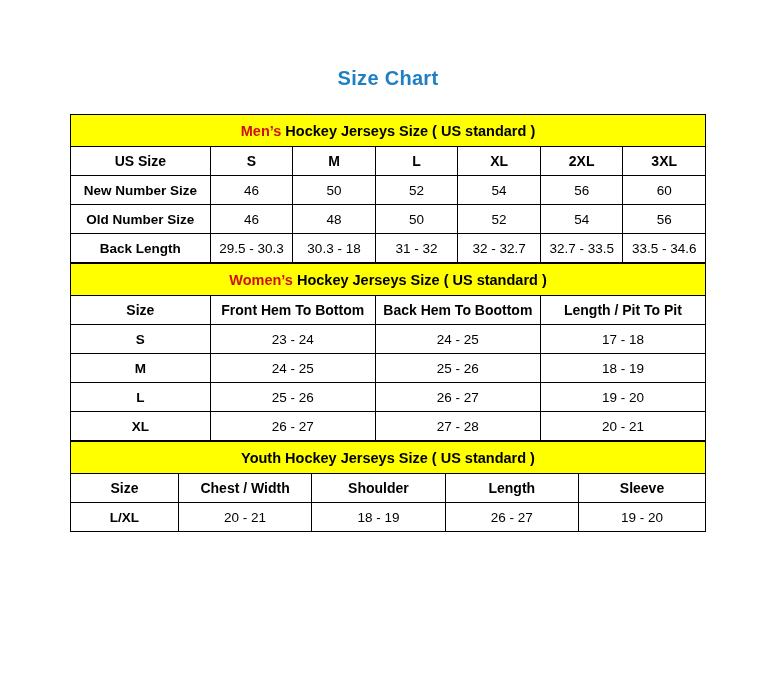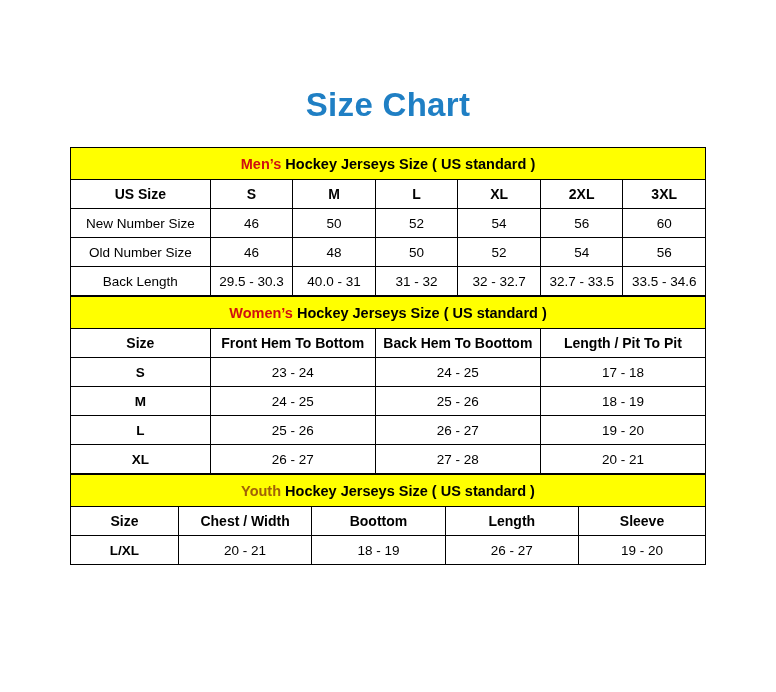--- a/index.html
+++ b/index.html
@@ -16,24 +16,24 @@
   }
   .page {
     position: relative;
     width: 776px;
     height: 692px;
     background: #ffffff;
   }
   .title {
     text-align: center;
     color: #1f7fc4;
-    font-size: 33px;
+    font-size: 20px;
     font-weight: bold;
     letter-spacing: 0.3px;
-    padding-top: 88px;
+    padding-top: 68px;
     padding-bottom: 0;
     line-height: 1;
   }
   .charts {
     width: 636px;
     margin: 26px auto 0 auto;
   }
   table {
     border-collapse: collapse;
     width: 100%;
@@ -49,28 +49,28 @@
     font-weight: normal;
   }
   .section-head td {
     background: #ffff00;
     font-weight: bold;
     font-size: 14.5px;
     height: 31px;
   }
   .section-head .accent-men { color: #d01010; }
   .section-head .accent-women { color: #d01010; }
-  .section-head .accent-youth { color: #a16207; }
+  .section-head .accent-youth { color: #000000; }
   .section-head .rest { color: #000000; }
   .colhead td {
     font-weight: bold;
     font-size: 14px;
   }
   .rowlabel {
-    font-weight: normal;
+    font-weight: bold;
     margin-top: 24px;
   }
   .bold-cell {
     font-weight: bold;
   }
 </style>
 </head>
 <body>
 
 <div class="page">
@@ -116,21 +116,21 @@
           <td>46</td>
           <td>48</td>
           <td>50</td>
           <td>52</td>
           <td>54</td>
           <td>56</td>
         </tr>
         <tr>
           <td class="rowlabel">Back Length</td>
           <td>29.5 - 30.3</td>
-          <td>40.0 - 31</td>
+          <td>30.3 - 18</td>
           <td>31 - 32</td>
           <td>32 - 32.7</td>
           <td>32.7 - 33.5</td>
           <td>33.5 - 34.6</td>
         </tr>
       </tbody>
     </table>
 
     <table>
       <colgroup>
@@ -184,21 +184,21 @@
         <col style="width:21%">
         <col style="width:20%">
       </colgroup>
       <tbody>
         <tr class="section-head">
           <td colspan="5"><span class="accent-youth">Youth</span><span class="rest"> Hockey Jerseys Size ( US standard )</span></td>
         </tr>
         <tr class="colhead">
           <td>Size</td>
           <td>Chest / Width</td>
-          <td>Boottom</td>
+          <td>Shoulder</td>
           <td>Length</td>
           <td>Sleeve</td>
         </tr>
         <tr>
           <td class="bold-cell">L/XL</td>
           <td>20 - 21</td>
           <td>18 - 19</td>
           <td>26 - 27</td>
           <td>19 - 20</td>
         </tr>

